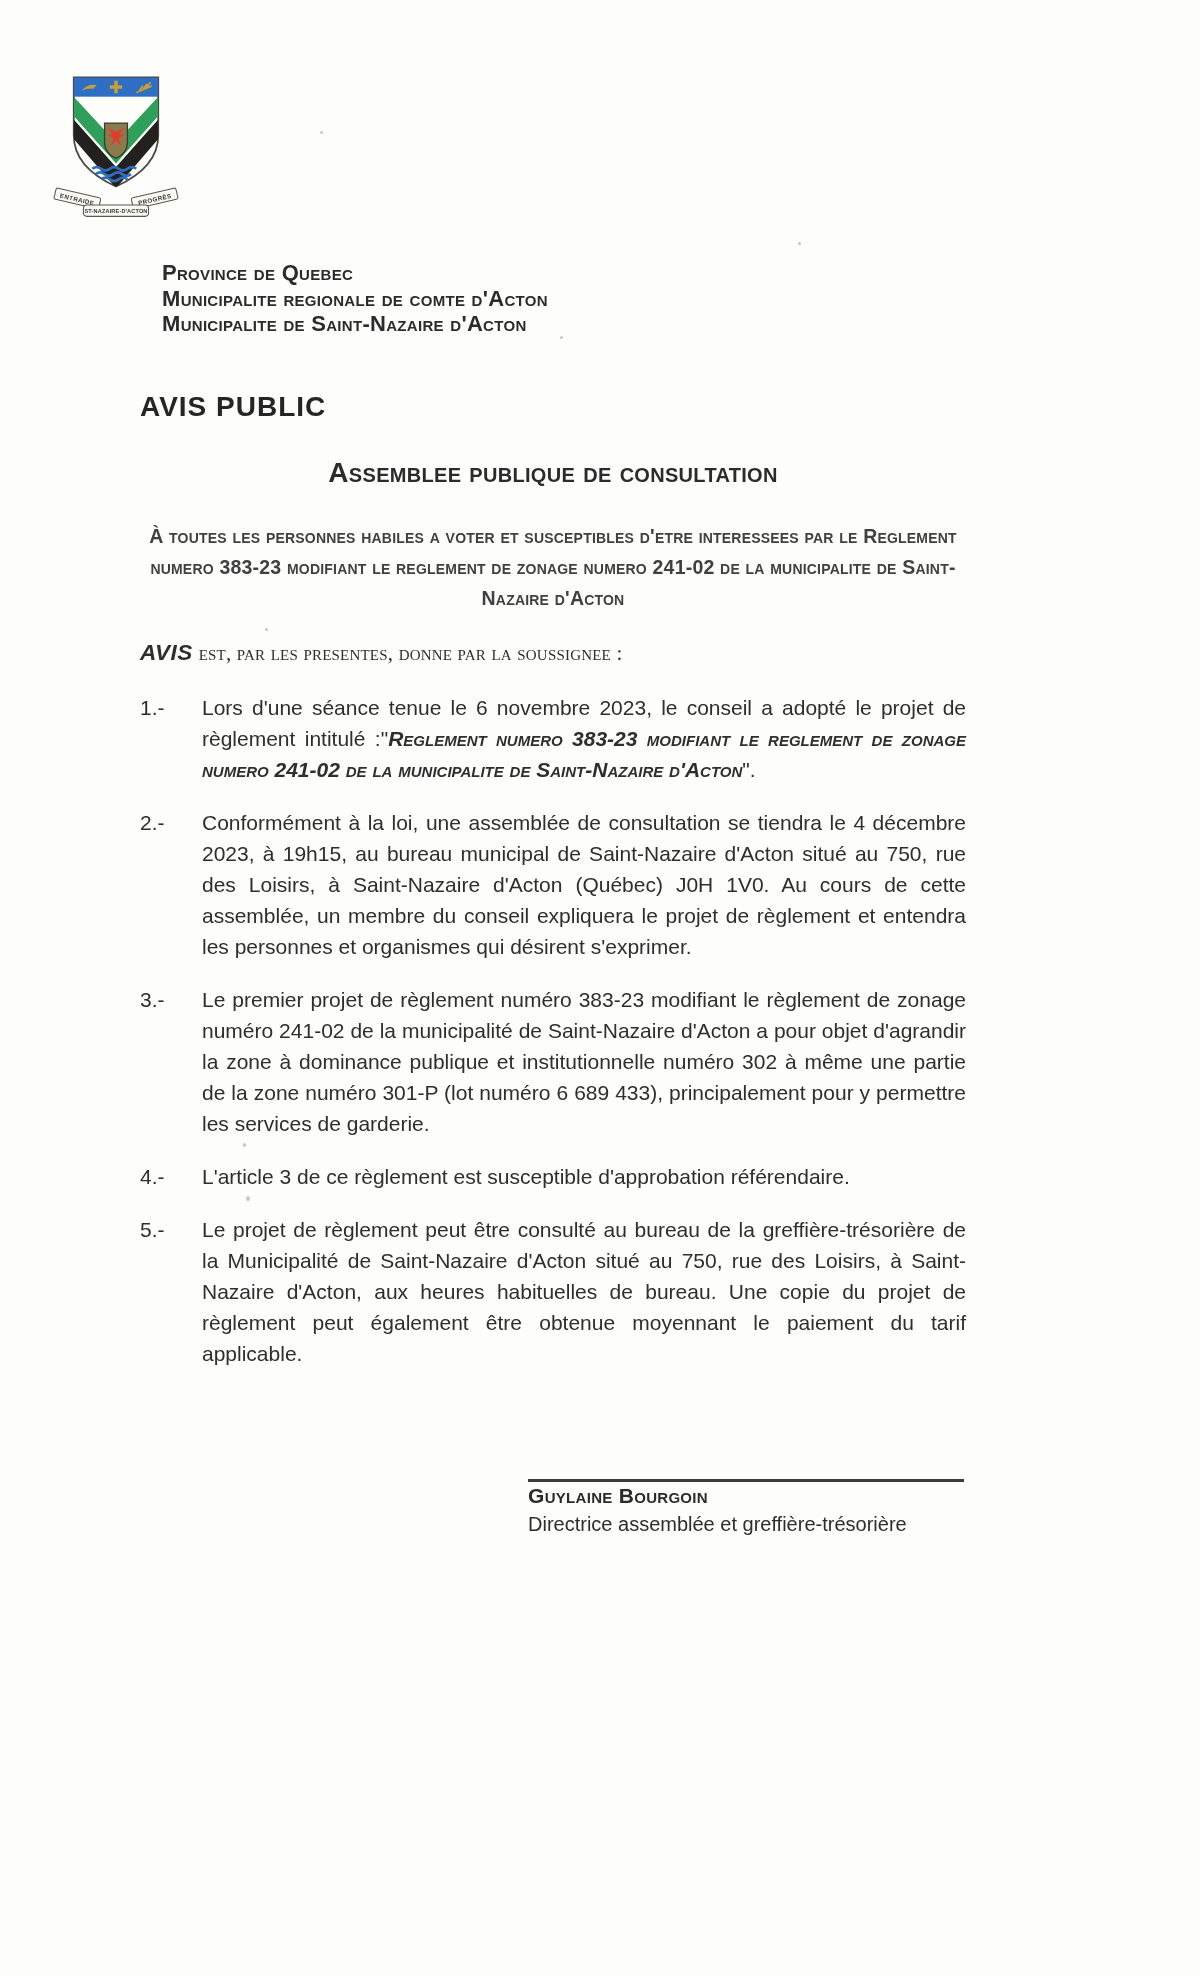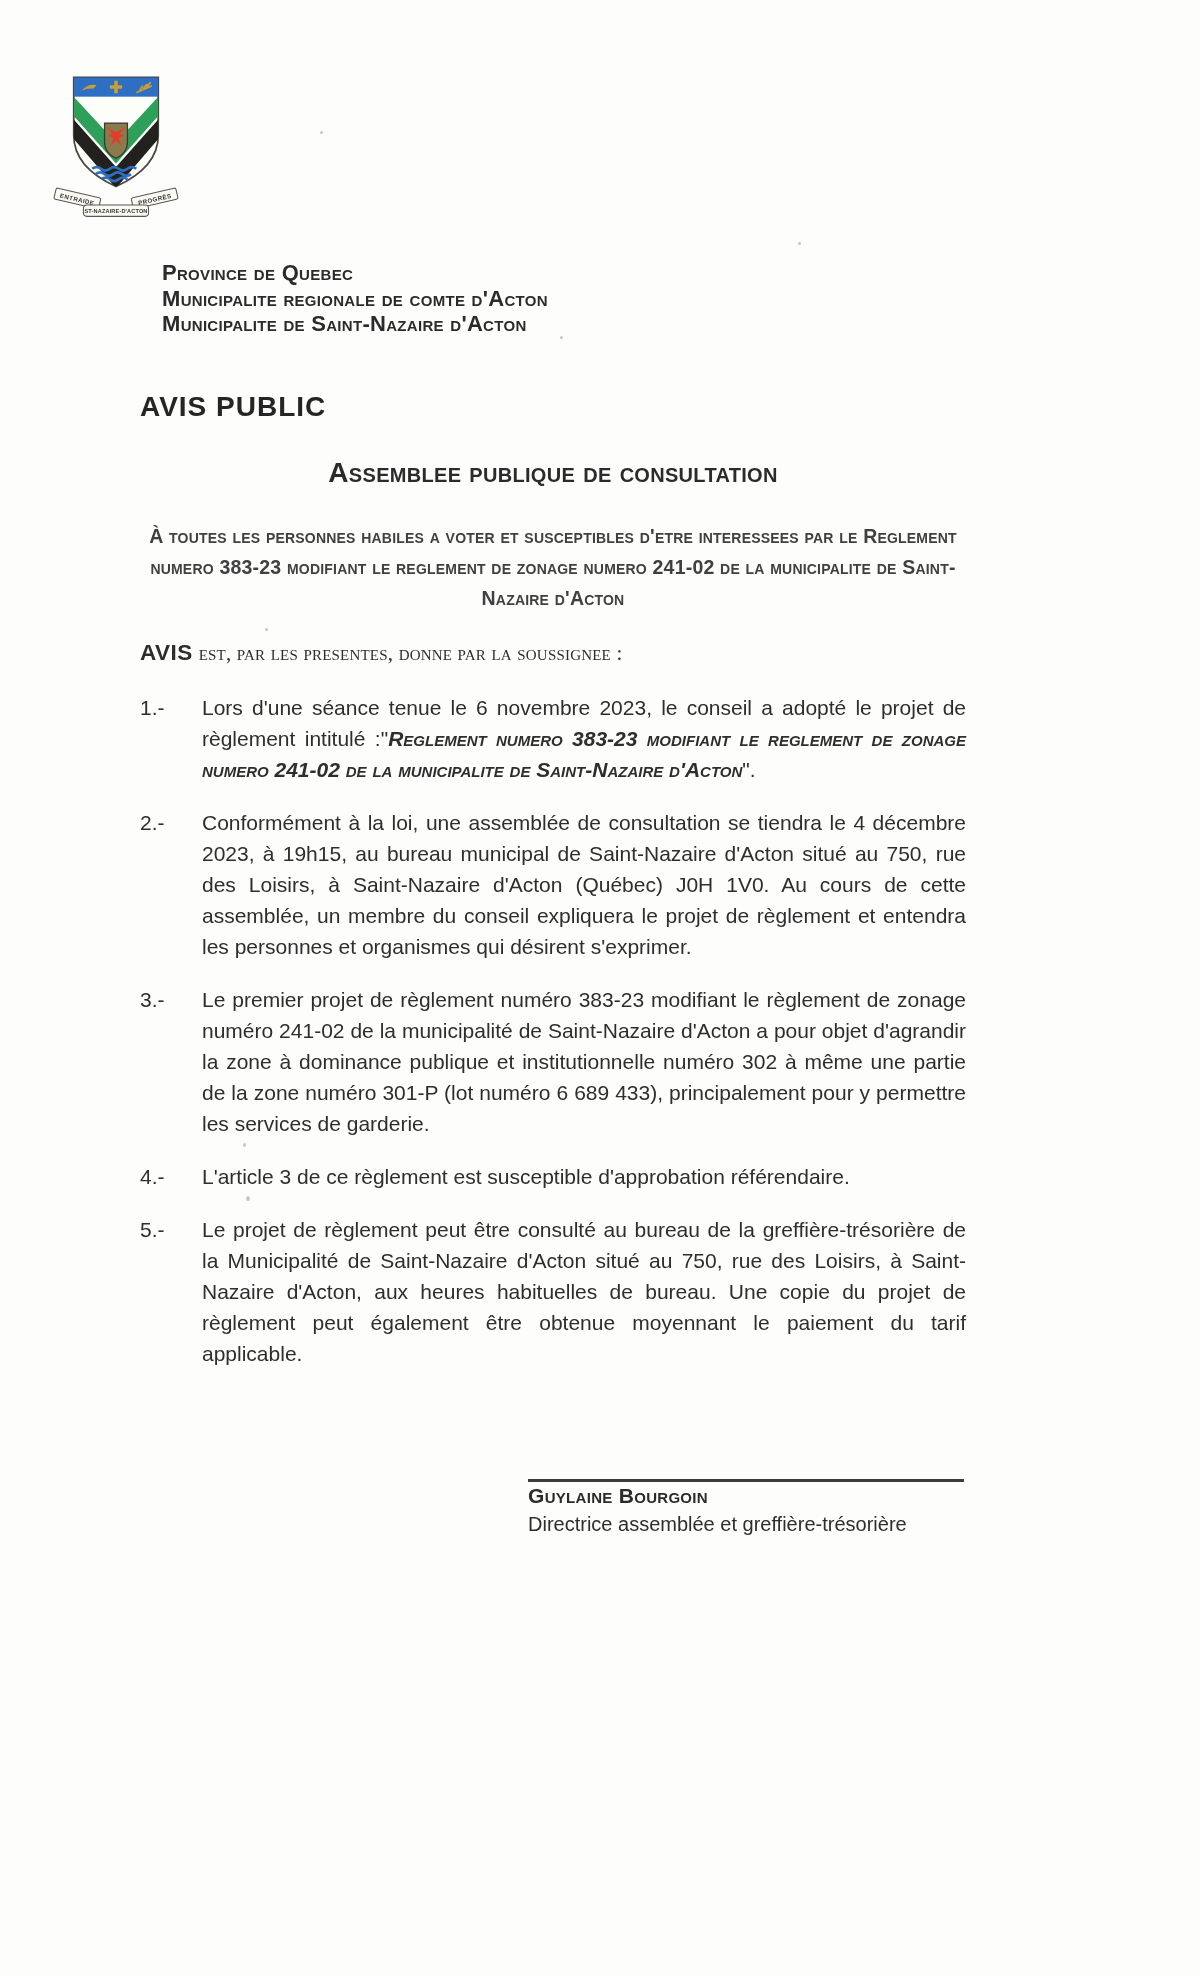--- a/index.html
+++ b/index.html
@@ -51,21 +51,21 @@
     width:812px;
     text-align:center;
     font-weight:bold;
     font-variant:small-caps;
     font-size:19.5px;
     line-height:31px;
     letter-spacing:0.2px;
     color:#404040;
   }
   .intro { margin:26px 0 0 0; font-size:21px; }
-  .intro .avis { font-weight:bold; font-size:22.5px; letter-spacing:0.5px;margin-top:45px; }
+  .intro .avis { font-weight:bold; font-style:italic; font-size:22.5px; letter-spacing:0.5px;margin-top:45px; }
   .intro .rest { font-variant:small-caps; letter-spacing:0.2px;font-family:Liberation Serif, serif; }
 
   .items { margin-top:26px; font-size:21px; line-height:31px; }
   .item { display:flex; margin-bottom:22px; }
   .item-num { flex:0 0 62px; }
   .item-text { flex:1; text-align:justify; }
   .law-title { font-weight:bold; font-style:italic; font-variant:small-caps; }
 
   .dated { margin-top:40px; font-size:21px; }
 

